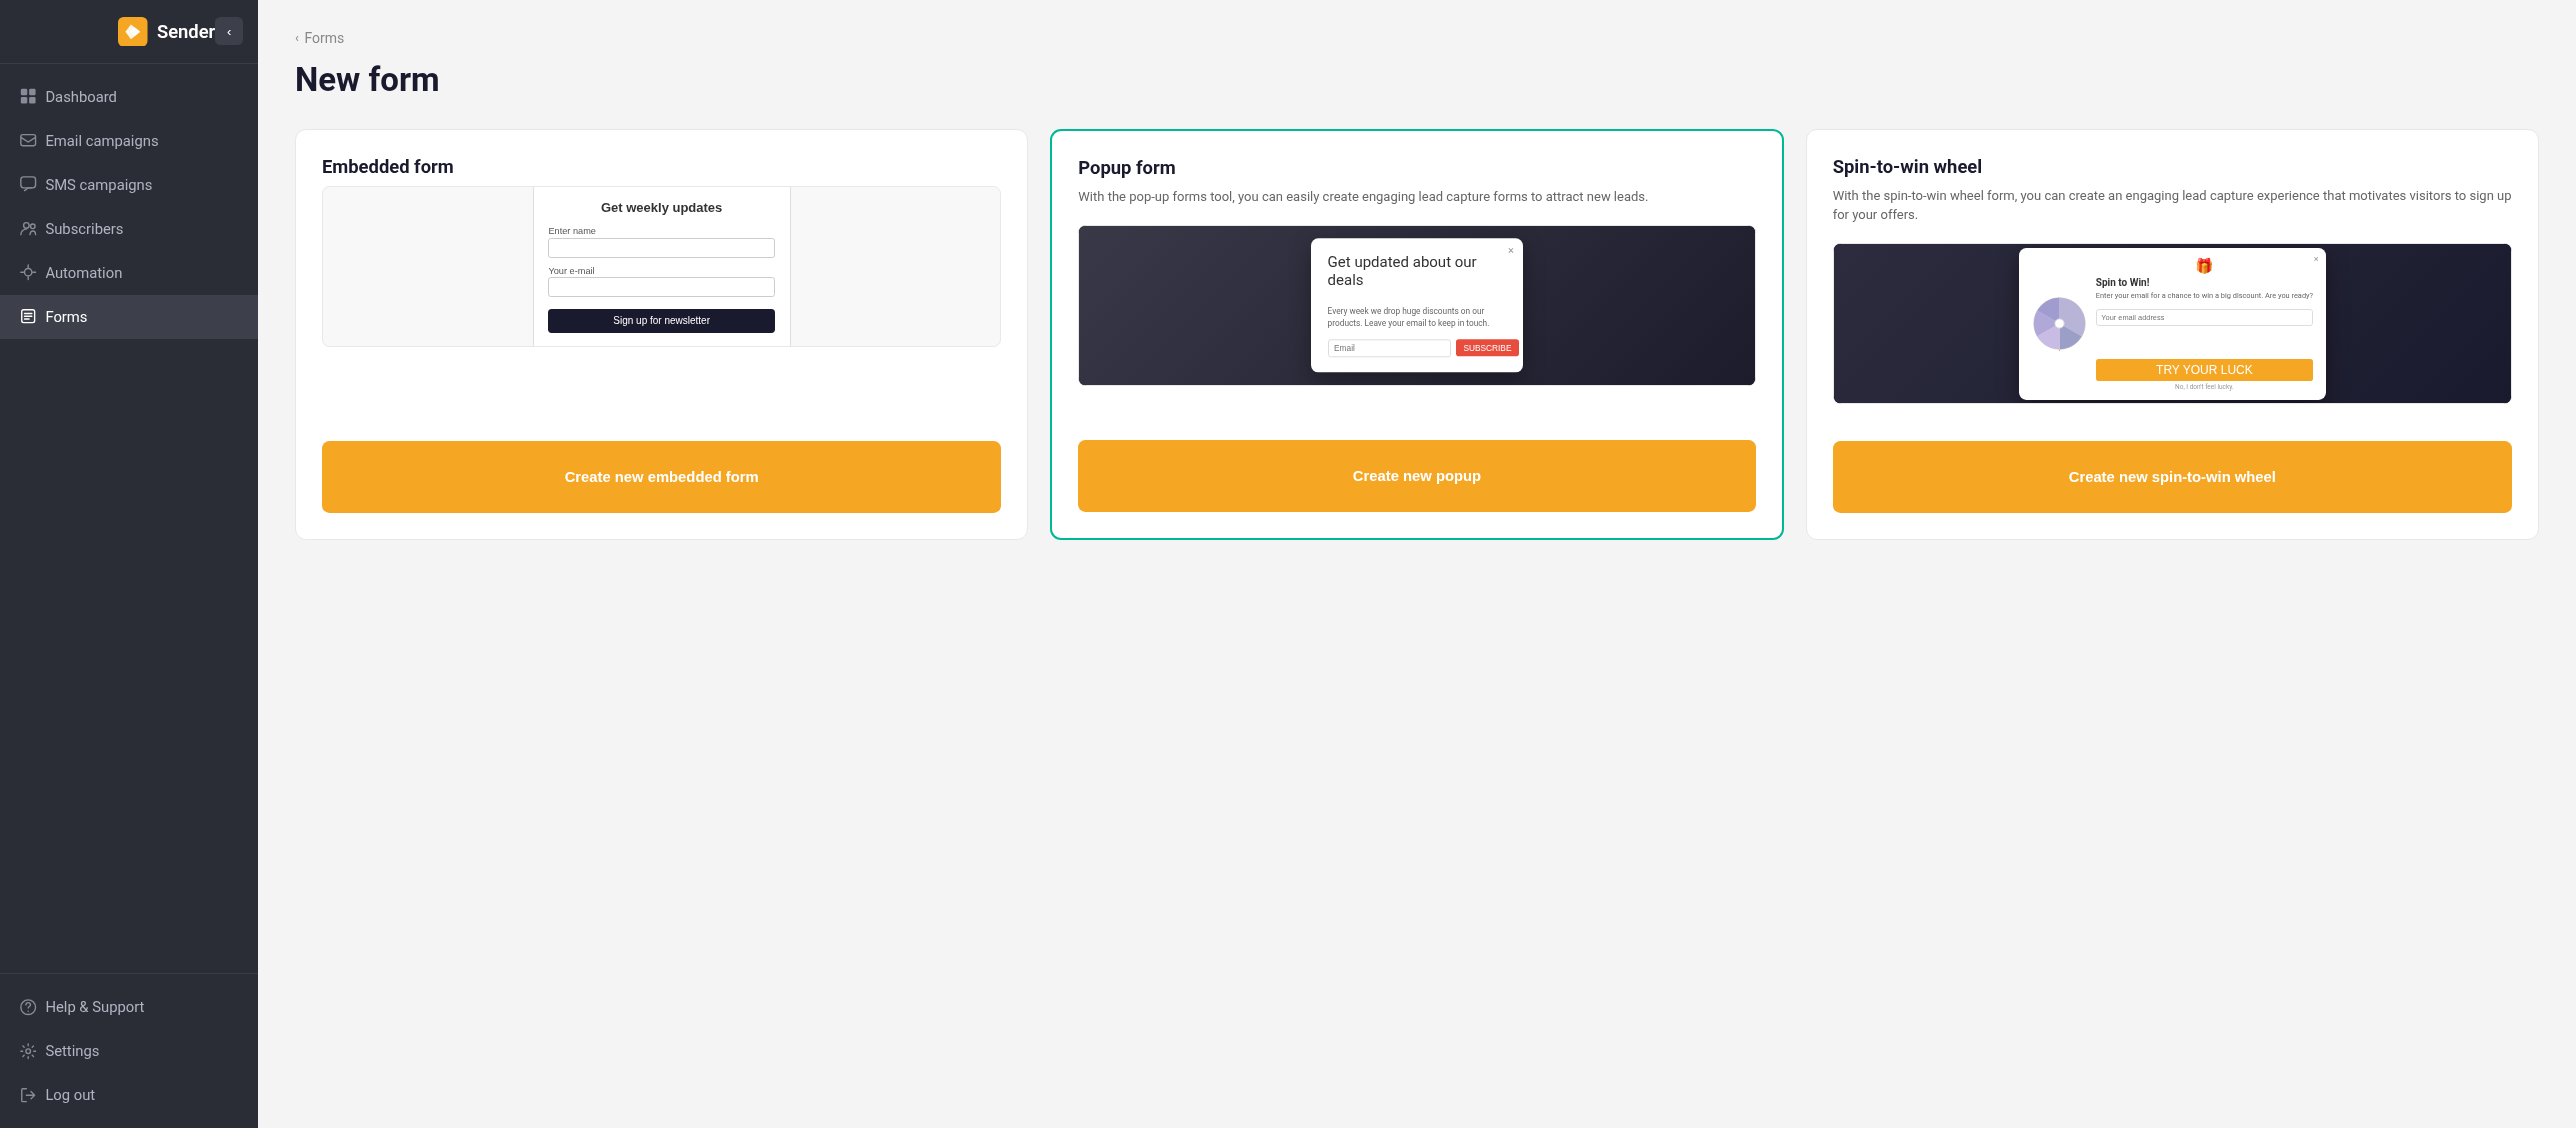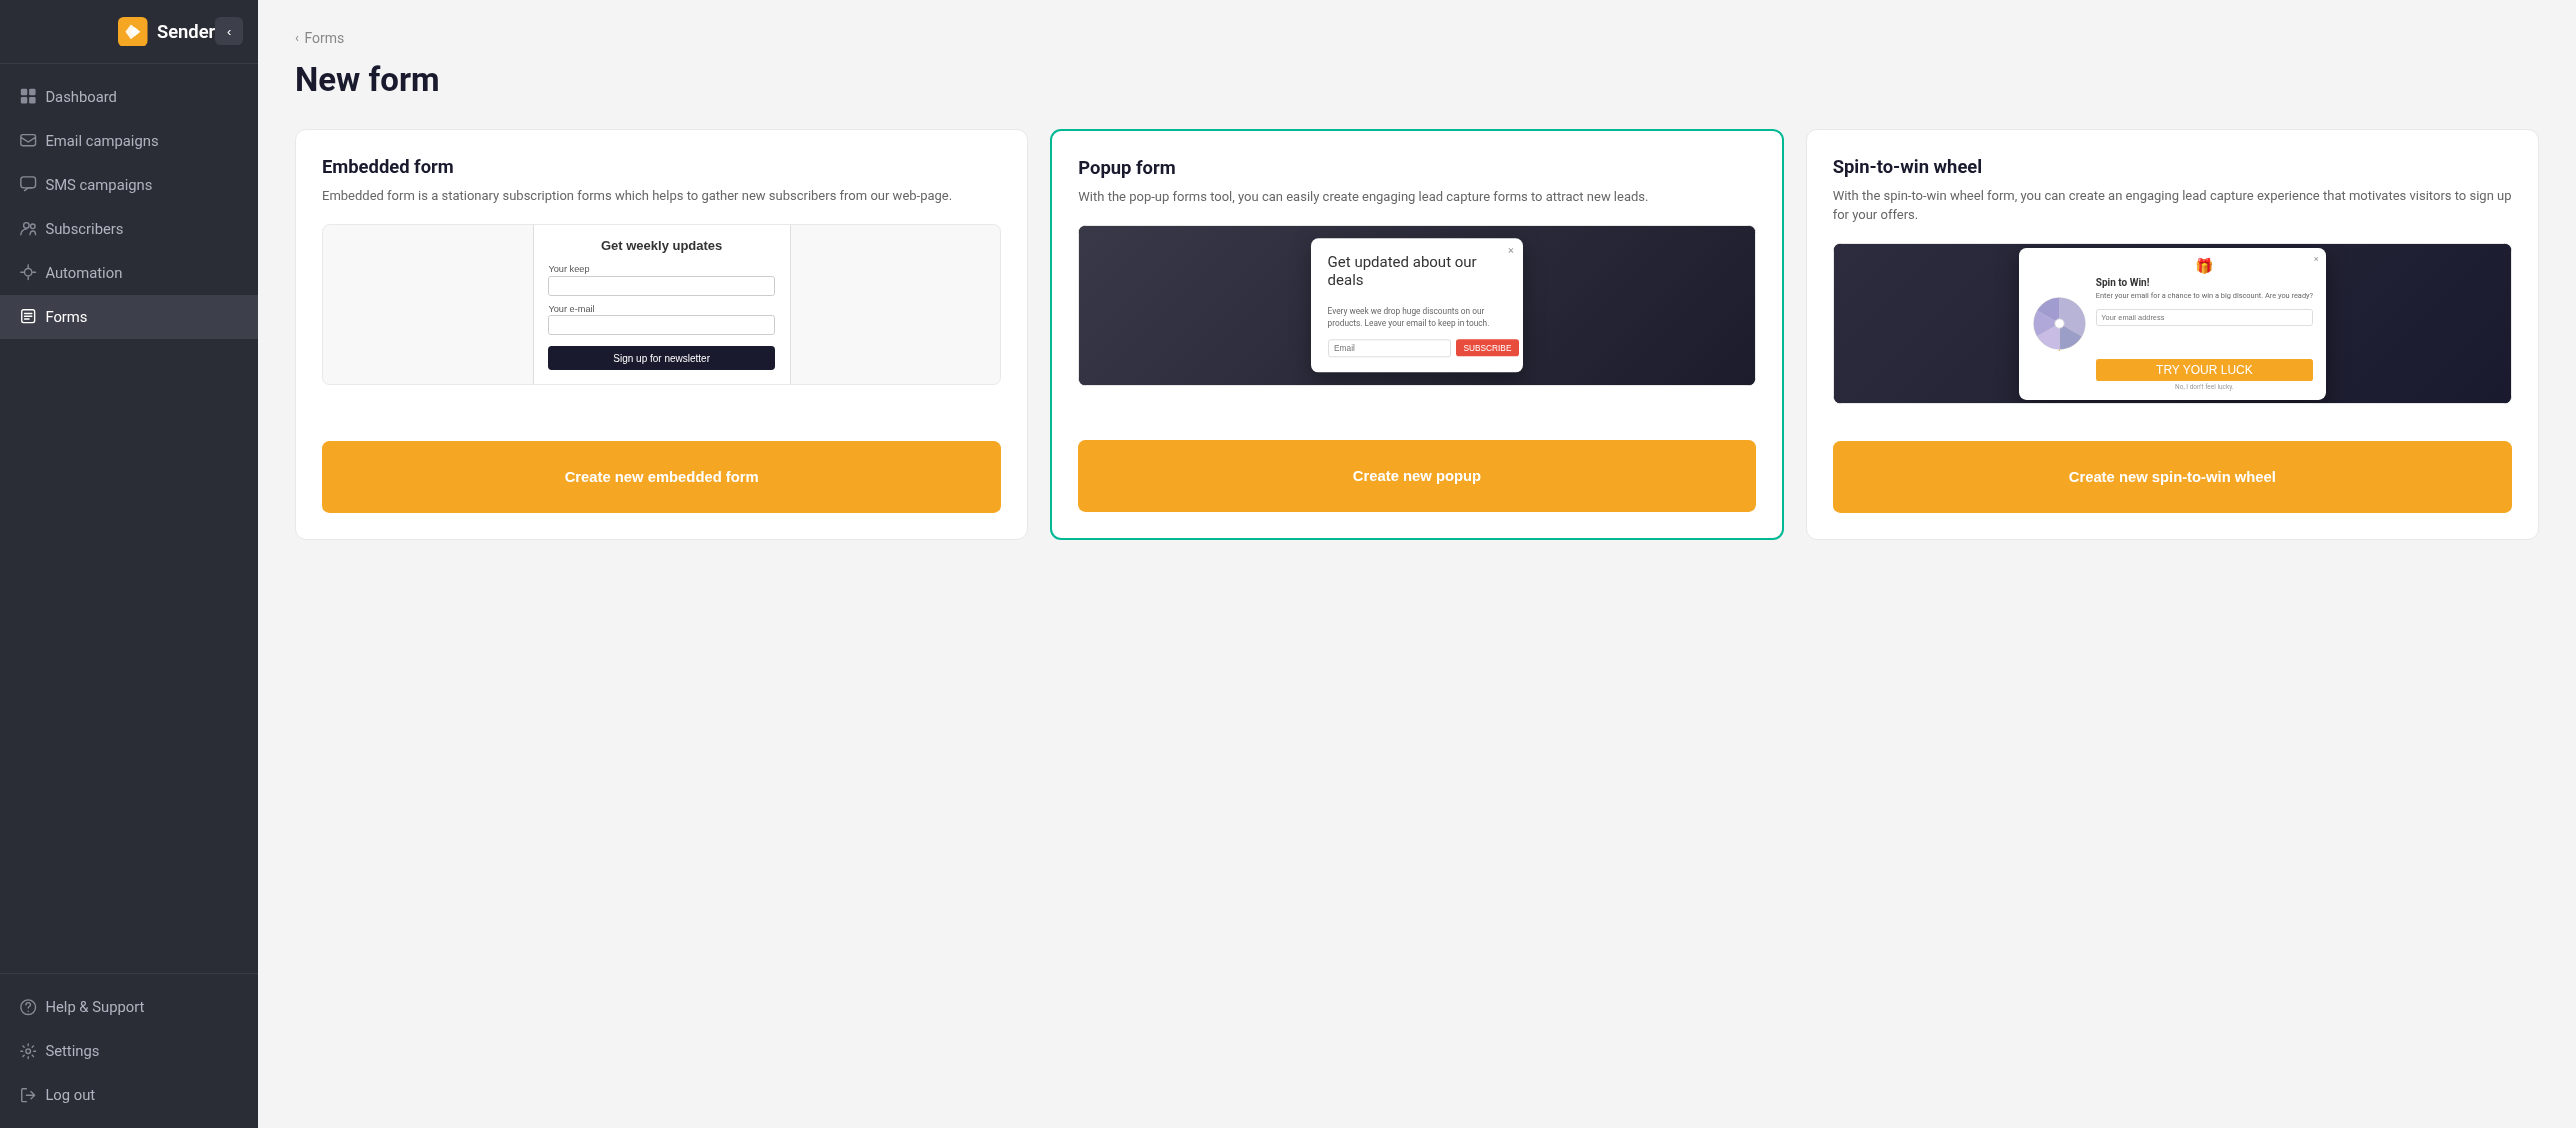--- a/index.html
+++ b/index.html
@@ -484,25 +484,24 @@
     <a class="breadcrumb-link" href="#">Forms</a>
   </div>
 
   <h1 class="page-title">New form</h1>
 
   <div class="cards-grid">
 
     <div class="card">
       <div class="card-body">
         <div class="card-title">Embedded form</div>
-        <div class="card-desc">Embedded form is a stationary subscription forms which helps to gather new subscribers from our web-page.</div>
         <div class="card-preview">
           <div class="embedded-preview">
             <h4>Get weekly updates</h4>
-            <label>Your keep</label>
+            <label>Enter name</label>
             <div class="preview-input"></div>
             <label>Your e-mail</label>
             <div class="preview-input"></div>
             <button class="preview-btn">Sign up for newsletter</button>
           </div>
         </div>
       </div>
       <div class="card-footer">
         <button class="btn-create">Create new embedded form</button>
       </div>

